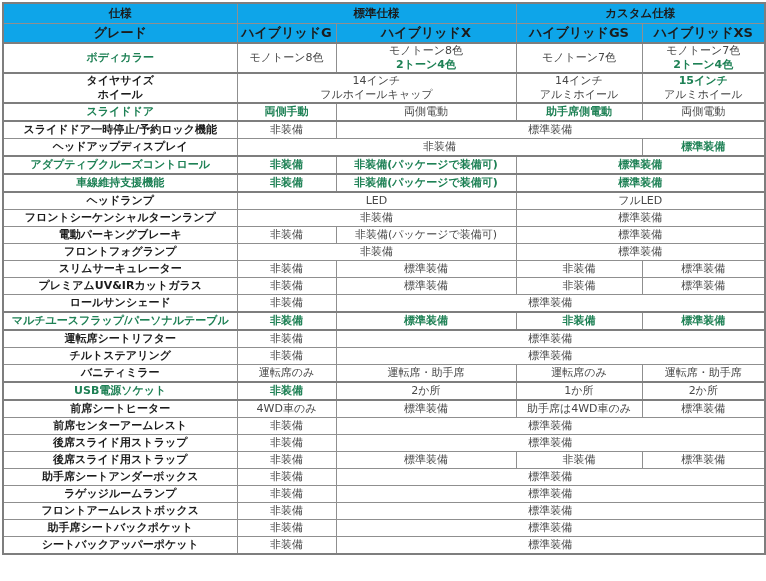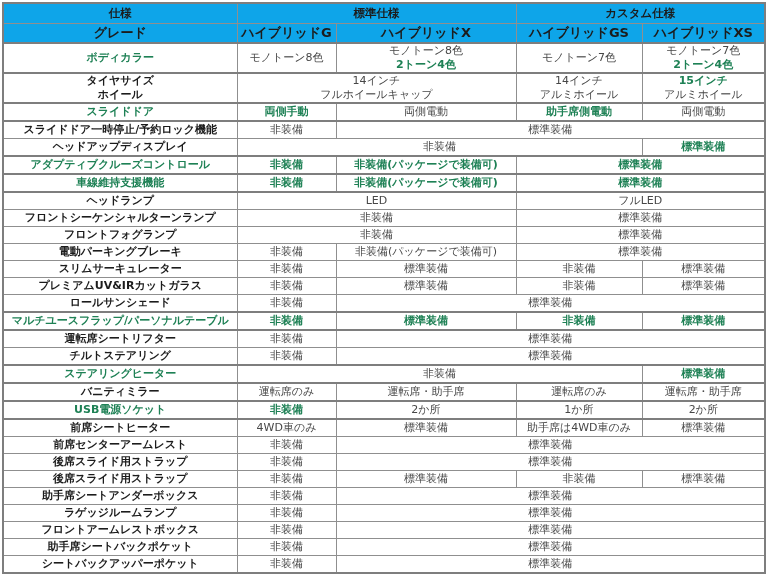--- a/index.html
+++ b/index.html
@@ -90,31 +90,31 @@
           <td class="lbl">ヘッドランプ</td>
           <td colspan="2"><span>LED</span></td>
           <td colspan="2"><span>フルLED</span></td>
         </tr>
         <tr>
           <td class="lbl">フロントシーケンシャルターンランプ</td>
           <td colspan="2"><span>非装備</span></td>
           <td colspan="2"><span>標準装備</span></td>
         </tr>
         <tr>
+          <td class="lbl">電動パーキングブレーキ</td>
+          <td colspan="1"><span>非装備</span></td>
+          <td colspan="1"><span>非装備(パッケージで装備可)</span></td>
+          <td colspan="2"><span>標準装備</span></td>
+        </tr>
+        <tr>
           <td class="lbl">フロントフォグランプ</td>
           <td colspan="2"><span>非装備</span></td>
           <td colspan="2"><span>標準装備</span></td>
         </tr>
         <tr>
-          <td class="lbl">電動パーキングブレーキ</td>
-          <td colspan="1"><span>非装備</span></td>
-          <td colspan="1"><span>非装備(パッケージで装備可)</span></td>
-          <td colspan="2"><span>標準装備</span></td>
-        </tr>
-        <tr>
           <td class="lbl">スリムサーキュレーター</td>
           <td colspan="1"><span>非装備</span></td>
           <td colspan="1"><span>標準装備</span></td>
           <td colspan="1"><span>非装備</span></td>
           <td colspan="1"><span>標準装備</span></td>
         </tr>
         <tr>
           <td class="lbl">プレミアムUV&amp;IRカットガラス</td>
           <td colspan="1"><span>非装備</span></td>
           <td colspan="1"><span>標準装備</span></td>
@@ -135,25 +135,20 @@
         </tr>
         <tr>
           <td class="lbl">運転席シートリフター</td>
           <td colspan="1"><span>非装備</span></td>
           <td colspan="3"><span>標準装備</span></td>
         </tr>
         <tr>
           <td class="lbl">チルトステアリング</td>
           <td colspan="1"><span>非装備</span></td>
           <td colspan="3"><span>標準装備</span></td>
-        </tr>
-        <tr class="hl">
-          <td class="lbl gr">ステアリングヒーター</td>
-          <td colspan="3"><span>非装備</span></td>
-          <td colspan="1"><span class="gv">標準装備</span></td>
         </tr>
         <tr>
           <td class="lbl">バニティミラー</td>
           <td colspan="1"><span>運転席のみ</span></td>
           <td colspan="1"><span>運転席・助手席</span></td>
           <td colspan="1"><span>運転席のみ</span></td>
           <td colspan="1"><span>運転席・助手席</span></td>
         </tr>
         <tr class="hl">
           <td class="lbl gr">USB電源ソケット</td>

